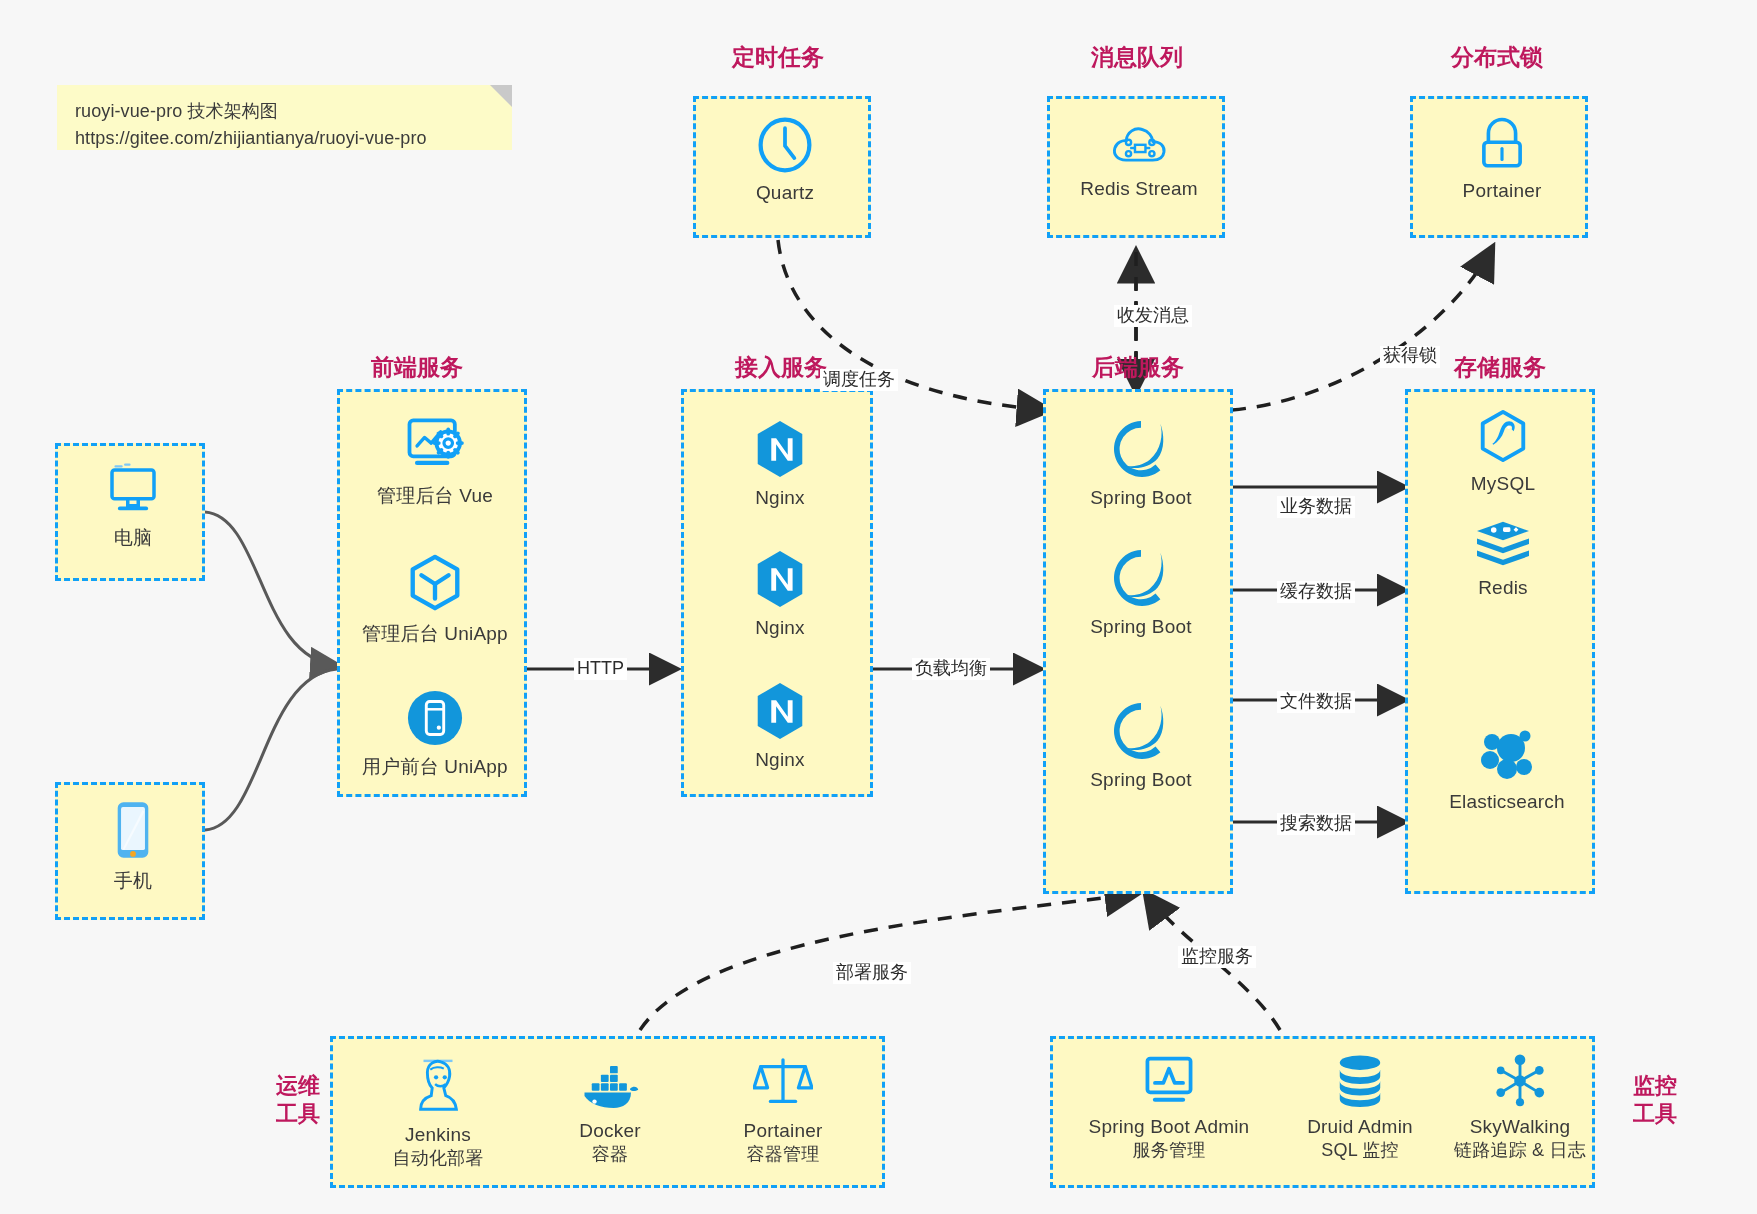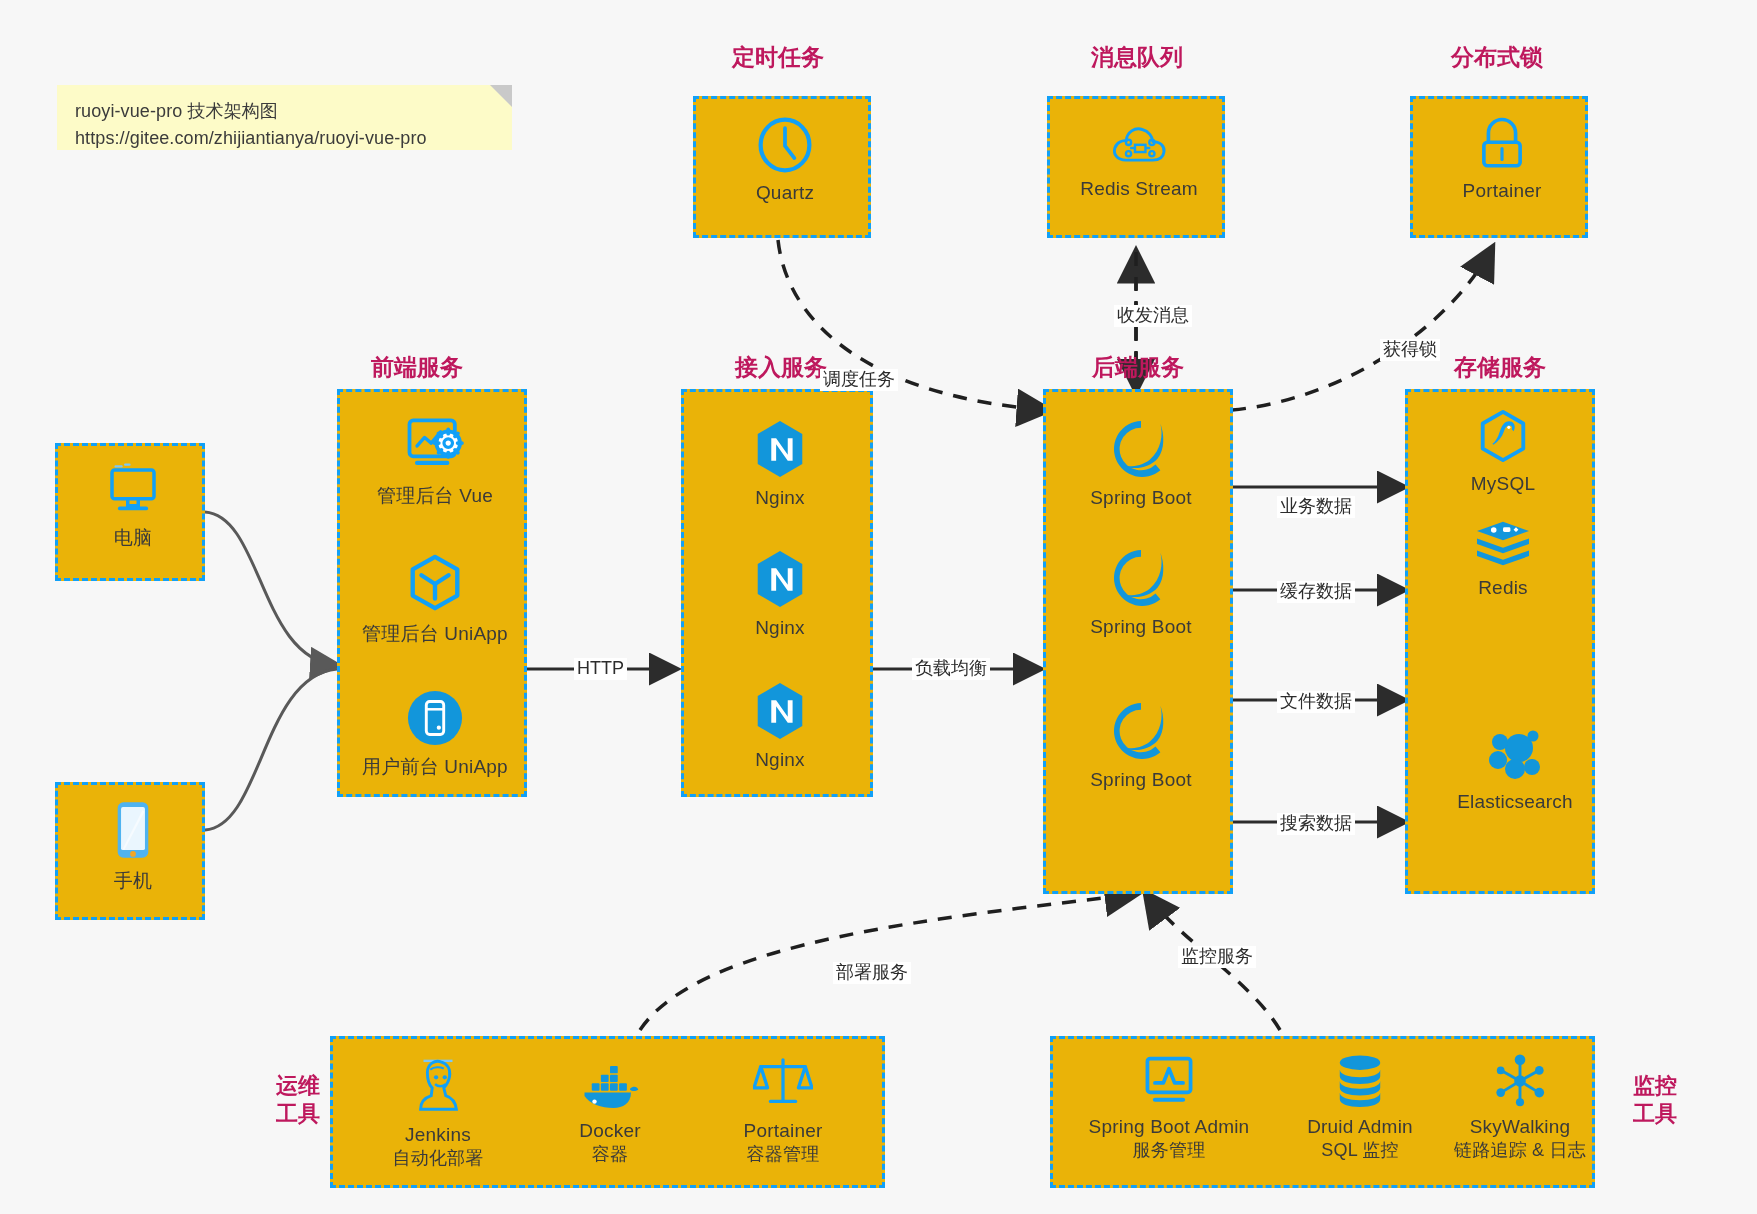--- a/index.html
+++ b/index.html
@@ -23,21 +23,21 @@
   }
   .note .corner{
     position:absolute;right:0;top:0;width:0;height:0;
     border-left:22px solid transparent;border-top:22px solid #c9c9c9;
   }
 
   
   .gbox{
     position:absolute;box-sizing:border-box;
     border:3px dashed #11a0f7;
-    background:#eab308;
+    background:#fef9c3;
   }
   .gtitle{
     position:absolute;
     color:#be185d;font-weight:bold;font-size:23px;
     white-space:nowrap;text-align:center;
   }
   .gtitle.side{font-size:22px;line-height:1.25;}
 
   
   .node{position:absolute;display:flex;flex-direction:column;align-items:center;justify-content:flex-start;}
@@ -285,21 +285,21 @@
         <path d="M4 22 L32 32 L60 22 L60 28 L32 38 L4 28 Z" fill="#1296db"></path>
         <path d="M4 35 L32 45 L60 35 L60 41 L32 51 L4 41 Z" fill="#1296db"></path>
         <circle cx="22" cy="13" r="3" fill="#ffffff"></circle>
         <rect x="32" y="10" width="8" height="5" rx="1.6" fill="#ffffff"></rect>
         <path d="M46 10 l2.6 2.6 -2.6 2.6 -2.6 -2.6 z" fill="#ffffff"></path>
       </svg>
       <div class="lbl">Redis</div>
     </div>
 
 
-    <div class="node" style="left:12px;top:334px;width:190px;">
+    <div class="node" style="left:4px;top:334px;width:190px;">
       <svg class="ico" width="60" height="58" viewBox="0 0 60 58">
         <circle cx="34" cy="22" r="14" fill="#1296db"></circle>
         <circle cx="15" cy="16" r="8" fill="#1296db"></circle>
         <circle cx="13" cy="34" r="9" fill="#1296db"></circle>
         <circle cx="30" cy="43" r="10" fill="#1296db"></circle>
         <circle cx="47" cy="41" r="8" fill="#1296db"></circle>
         <circle cx="48" cy="10" r="5.5" fill="#1296db"></circle>
       </svg>
       <div class="lbl">Elasticsearch</div>
     </div>
@@ -409,21 +409,21 @@
       </svg>
       <div class="lbl">SkyWalking</div>
       <div class="lbl2">链路追踪 &amp; 日志</div>
     </div>
   </div>
 
   <div class="elabel" style="left:574px;top:658px;">HTTP</div>
   <div class="elabel cn" style="left:912px;top:658px;">负载均衡</div>
   <div class="elabel cn" style="left:820px;top:369px;">调度任务</div>
   <div class="elabel cn" style="left:1098px;top:305px;margin-left:16px;">收发消息</div>
-  <div class="elabel cn" style="left:1380px;top:339px;">获得锁</div>
+  <div class="elabel cn" style="left:1380px;top:346px;font-family:Liberation Mono, monospace;">获得锁</div>
 
   <div class="elabel cn" style="left:1277px;top:496px;font-family:Liberation Serif, serif;">业务数据</div>
   <div class="elabel cn" style="left:1277px;top:581px;">缓存数据</div>
   <div class="elabel cn" style="left:1277px;top:691px;">文件数据</div>
   <div class="elabel cn" style="left:1277px;top:813px;">搜索数据</div>
 
   <div class="elabel cn" style="left:833px;top:962px;">部署服务</div>
   <div class="elabel cn" style="left:1178px;top:946px;">监控服务</div>
 
 </div>

